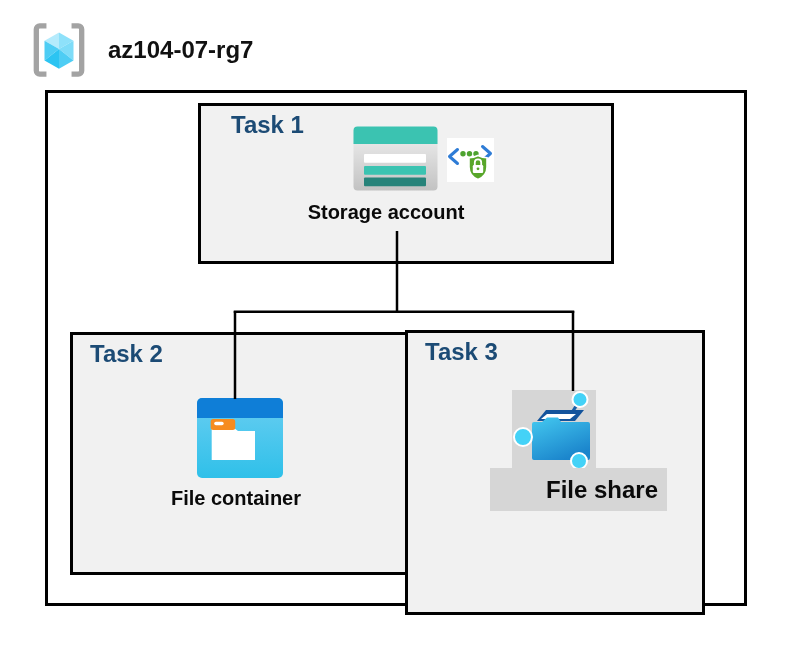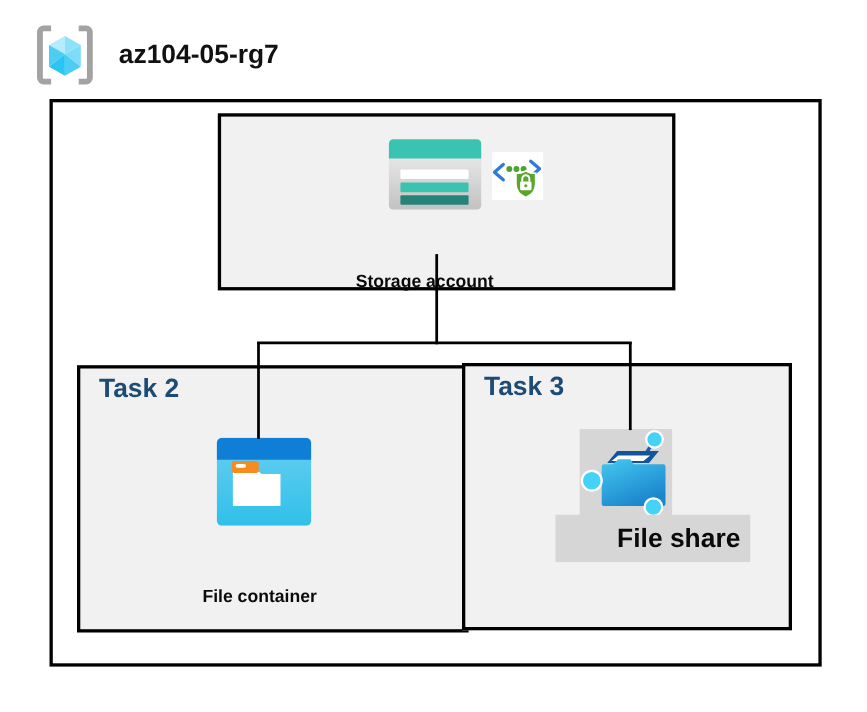--- a/index.html
+++ b/index.html
@@ -9,24 +9,24 @@
   .abs { position:absolute; }
 
   .rg-title { left:108px; top:36px; font-size:24px; font-weight:bold; color:#111; line-height:28px; white-space:nowrap; }
   .rg-icon { left:30px; top:22px; width:58px; height:56px; }
 
   .outer-box { left:45px; top:90px; width:702px; height:516px; border:3px solid #000; background:#fff; }
 
   .task-box { position:absolute; background:#f1f1f1; border:3px solid #000; }
   .task-1 { left:198px; top:103px; width:416px; height:161px; }
   .task-2 { left:70px;  top:332px; width:356px; height:243px; }
-  .task-3 { left:420px; top:330px; width:300px; height:243px;text-decoration:underline; }
+  .task-3 { left:405px; top:330px; width:300px; height:285px;text-decoration:underline; }
 
   .task-label { position:absolute; font-size:24px; font-weight:bold; color:#1c4b75; line-height:30px; white-space:nowrap; }
-  .item-label { position:absolute; transform:translateX(-50%); font-size:16px; font-weight:bold; color:#0a0a0a; white-space:nowrap;margin-top:47px; }
+  .item-label { position:absolute; transform:translateX(-50%); font-size:20px; font-weight:bold; color:#0a0a0a; white-space:nowrap; }
 
   .t1-label { left:30px; top:4px; }
   .t2-label { left:17px; top:4px; }
   .t3-label { left:17px; top:4px; }
 
   .storage-icon { position:absolute; left:152px; top:20px; width:85px; height:65px; }
   .sas-icon     { position:absolute; left:246px; top:32px; width:47px; height:44px; }
   .t1-item      { left:185px; top:95px; }
 
   .blob-icon { position:absolute; left:124px; top:63px; width:86px; height:80px; }
@@ -47,25 +47,26 @@
   <svg class="abs rg-icon" viewBox="0 0 60 58">
     <path d="M17,4 H10 a3.5,3.5 0 0 0 -3.5,3.5 V50.5 a3.5,3.5 0 0 0 3.5,3.5 H17" fill="none" stroke="#a3a3a3" stroke-width="5.5"></path>
     <path d="M43,4 H50 a3.5,3.5 0 0 1 3.5,3.5 V50.5 a3.5,3.5 0 0 1 -3.5,3.5 H43" fill="none" stroke="#a3a3a3" stroke-width="5.5"></path>
     <polygon points="30,11 15,19.5 30,28" fill="#b5ebfc"></polygon>
     <polygon points="30,11 45,19.5 30,28" fill="#8ee1fa"></polygon>
     <polygon points="15,19.5 30,28 15,40" fill="#4ecdf4"></polygon>
     <polygon points="15,40 30,28 30,48.5" fill="#2cc4f2"></polygon>
     <polygon points="45,19.5 30,28 45,40" fill="#7edcf8"></polygon>
     <polygon points="45,40 30,28 30,48.5" fill="#4ecdf4"></polygon>
   </svg>
-  <div class="abs rg-title">az104-05-rg7</div>
+  <div class="abs rg-title">az104-07-rg7</div>
 
   <div class="abs outer-box"></div>
 
   <div class="task-box task-1">
+    <div class="task-label t1-label">Task 1</div>
 
     <svg class="storage-icon" viewBox="0 0 85 65">
       <defs>
         <linearGradient id="sgBody" x1="0" y1="0" x2="0" y2="1">
           <stop offset="0" stop-color="#f2f2f2"></stop>
             <stop offset="1" stop-color="#c2c2c2"></stop>
         </linearGradient>
       </defs>
       <rect x="0.5" y="0.5" width="84" height="64" rx="4" fill="url(#sgBody)"></rect>
       <path d="M0.5,18 V4.5 a4,4 0 0 1 4,-4 h76 a4,4 0 0 1 4,4 V18 Z" fill="#3bc3b1"></path>

